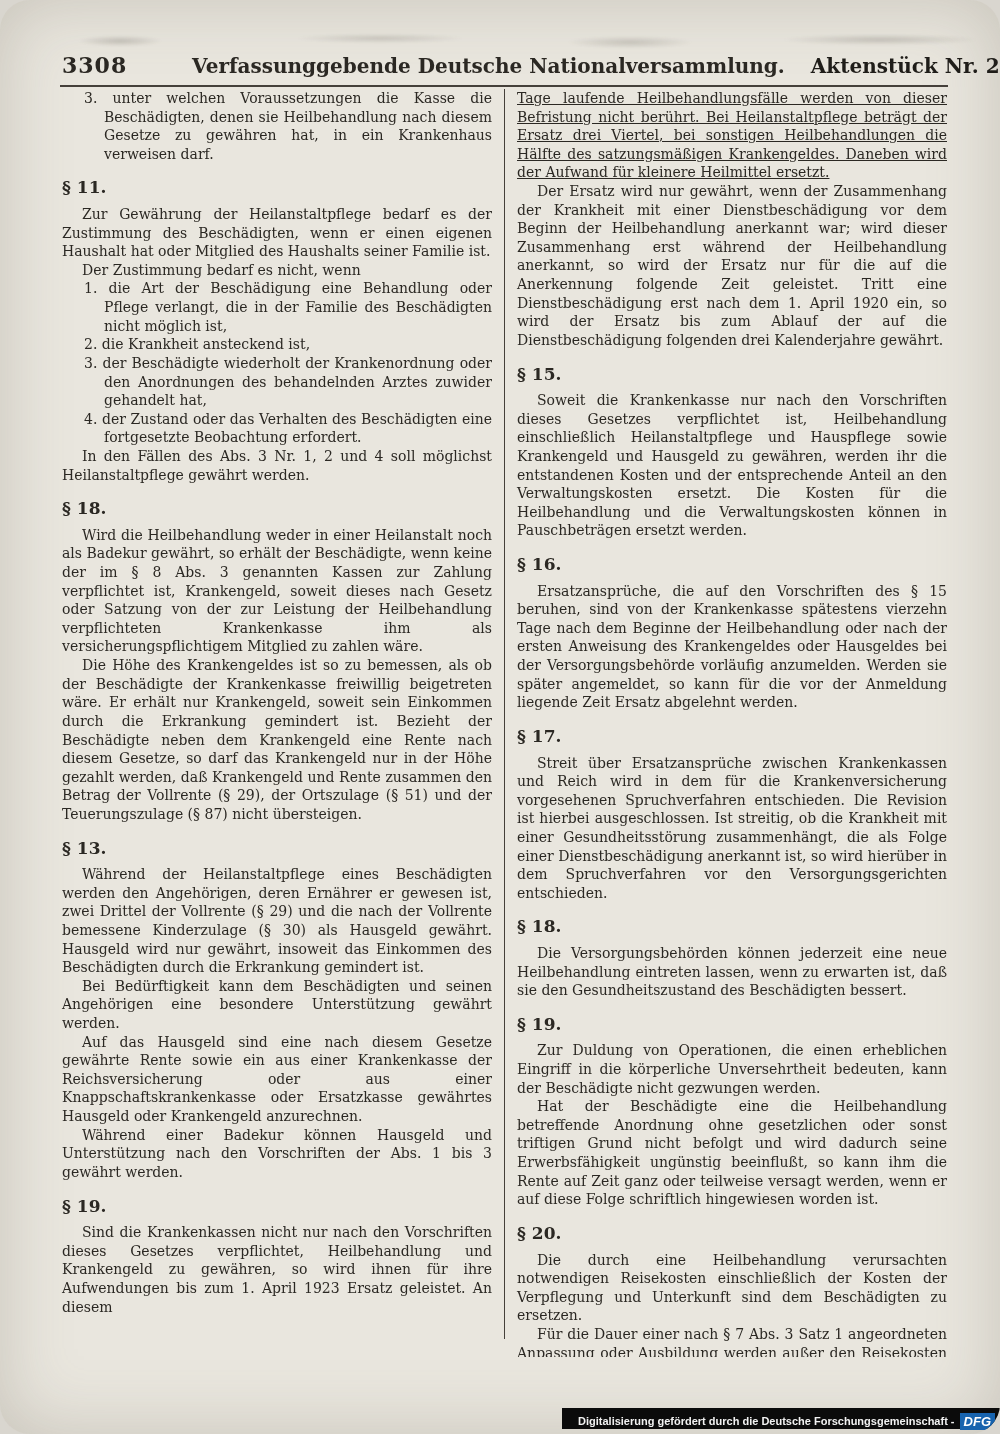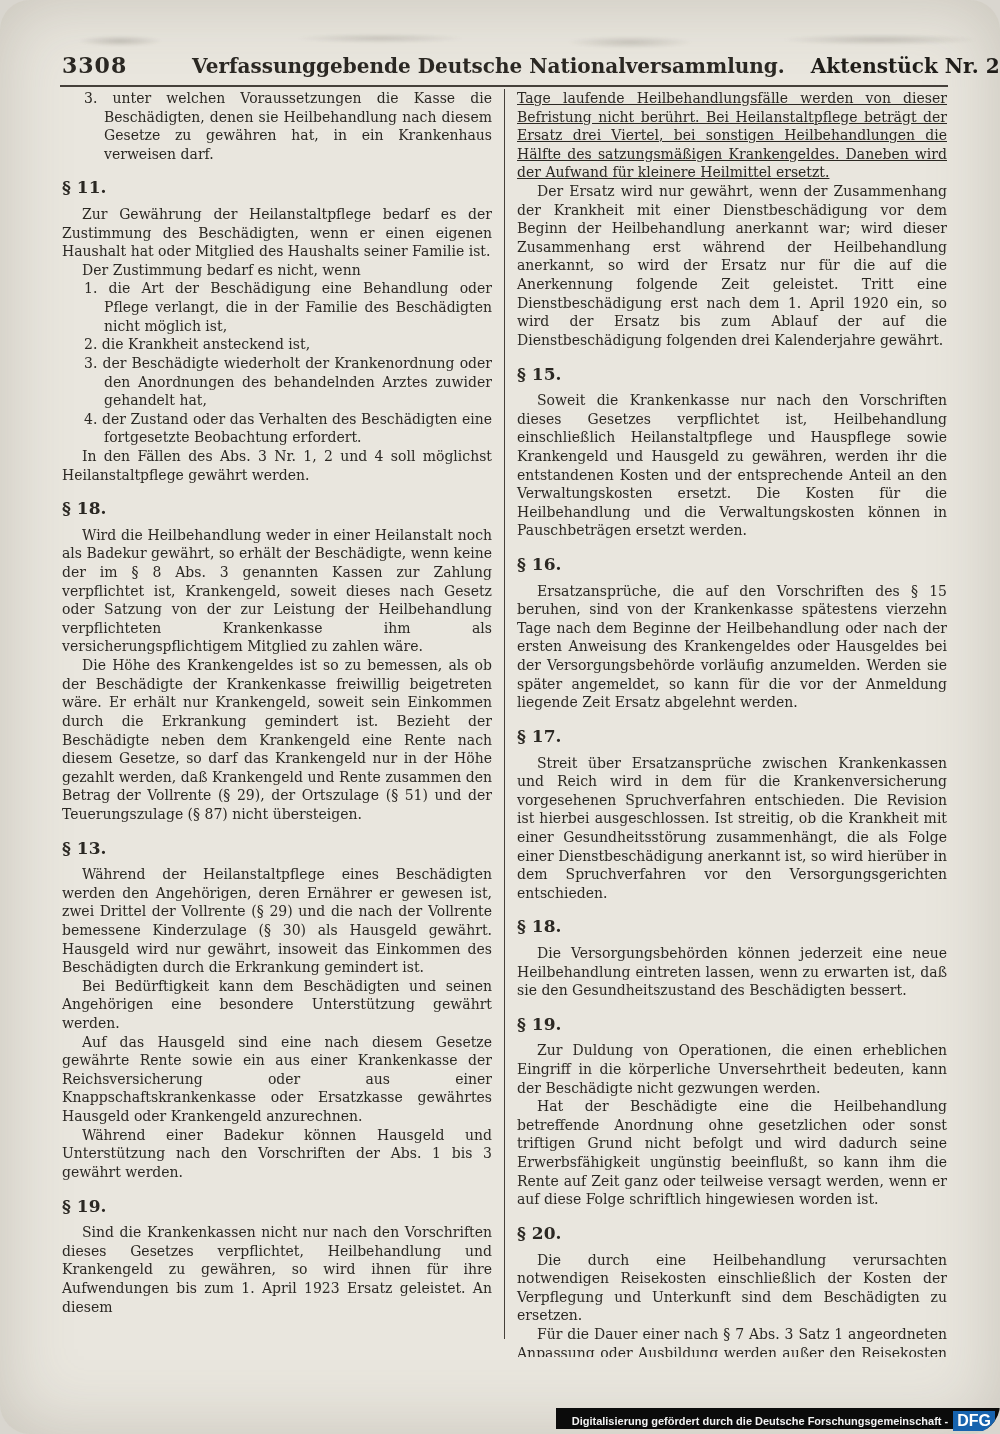--- a/index.html
+++ b/index.html
@@ -77,22 +77,22 @@
     background: #0b0b0b;
     color: #f2f2f2;
     font-family: "Liberation Sans", "DejaVu Sans", sans-serif;
     font-size: 11px; font-weight: bold;
     height: 21px;
     display: flex; align-items: center; gap: 5px;
     padding: 5px 5px 0 16px;
   }
   .dfg-logo {
     background: #1763ae; color: #ffffff;
-    font-size: 16px; font-weight: bold;
-    padding: 2px 4px; line-height: 1;
+    font-size: 13px; font-weight: bold;
+    padding: 2px 4px; line-height: 1; font-style: italic;
   }
 </style>
 </head>
 <body>
 
 <div class="page">
   <div class="scan-noise"></div>
 
   <header class="page-header">
     <span class="page-number">3308</span>

